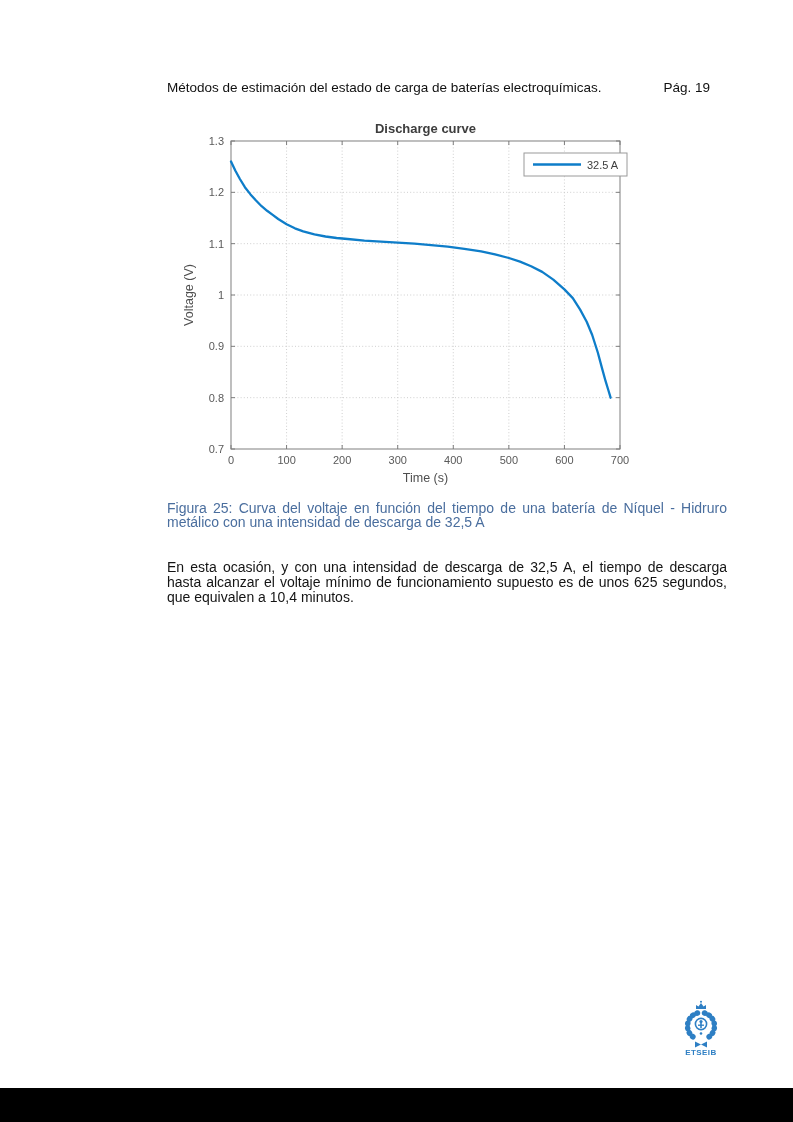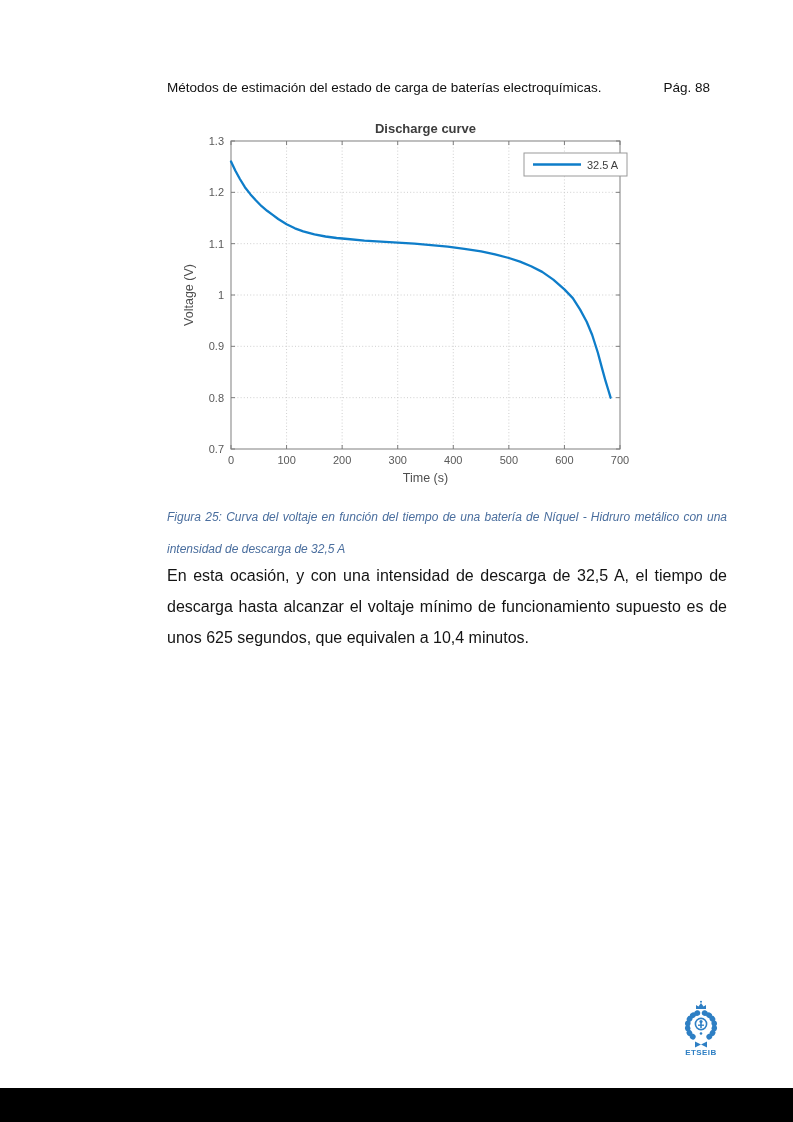--- a/index.html
+++ b/index.html
@@ -25,49 +25,49 @@
   .ticklabel{fill:#595959;font-size:11px;font-family:"Liberation Sans",sans-serif;}
   .axlabel{fill:#4f4f4f;font-size:12.5px;font-family:"Liberation Sans",sans-serif;}
   .charttitle{fill:#3d3d3d;font-size:13px;font-weight:bold;font-family:"Liberation Sans",sans-serif;}
   .series{fill:none;stroke-width:2.3;stroke-linejoin:round;stroke-linecap:round;}
   .legendbox{fill:#ffffff;stroke:#9a9a9a;stroke-width:1;}
   .legendtext{fill:#3d3d3d;font-size:11px;font-family:"Liberation Sans",sans-serif;}
 
   
   .caption{
     position:absolute;left:167px;top:501px;width:560px;
-    font-size:12px;font-style:italic;color:#4a6e9e;
-    line-height:32px;text-align:justify;
+    font-size:14px;color:#4a6e9e;
+    line-height:14px;text-align:justify;
   }
 
   
   .bodytext{position:absolute;left:167px;top:560px;width:560px;}
   .bodytext p{
-    margin:0 0 14px 0;font-size:16px;line-height:31px;
+    margin:0 0 14px 0;font-size:14px;line-height:15px;
     text-align:justify;color:#141414;
   }
 
   
   .logo{position:absolute;left:677px;top:1000px;width:48px;height:56px;}
   .logo svg{display:block;width:48px;height:56px;}
   .logo .ink{fill:#2e7fc4;}
   .logo .stroke-ink{stroke:#2e7fc4;fill:none;}
   .logo text{fill:#2e7fc4;font-family:"Liberation Sans",sans-serif;font-weight:bold;font-size:8px;letter-spacing:0.4px;}
 
   
   .bottom-bar{position:absolute;left:0;top:1088px;width:793px;height:34px;background:#000000;}
 </style>
 </head>
 <body>
 
 <div class="page">
 
   <div class="header">
     <span>Métodos de estimación del estado de carga de baterías electroquímicas.</span>
-    <span>Pág. 88</span>
+    <span>Pág. 19</span>
   </div>
 
   <div class="figure">
     <svg viewBox="0 0 500 372" xmlns="http://www.w3.org/2000/svg">
         <line x1="119.57142857142857" y1="23" x2="119.57142857142857" y2="331" class="grid"></line>
         <line x1="175.14285714285714" y1="23" x2="175.14285714285714" y2="331" class="grid"></line>
         <line x1="230.7142857142857" y1="23" x2="230.7142857142857" y2="331" class="grid"></line>
         <line x1="286.2857142857143" y1="23" x2="286.2857142857143" y2="331" class="grid"></line>
         <line x1="341.8571428571429" y1="23" x2="341.8571428571429" y2="331" class="grid"></line>
         <line x1="397.4285714285714" y1="23" x2="397.4285714285714" y2="331" class="grid"></line>

